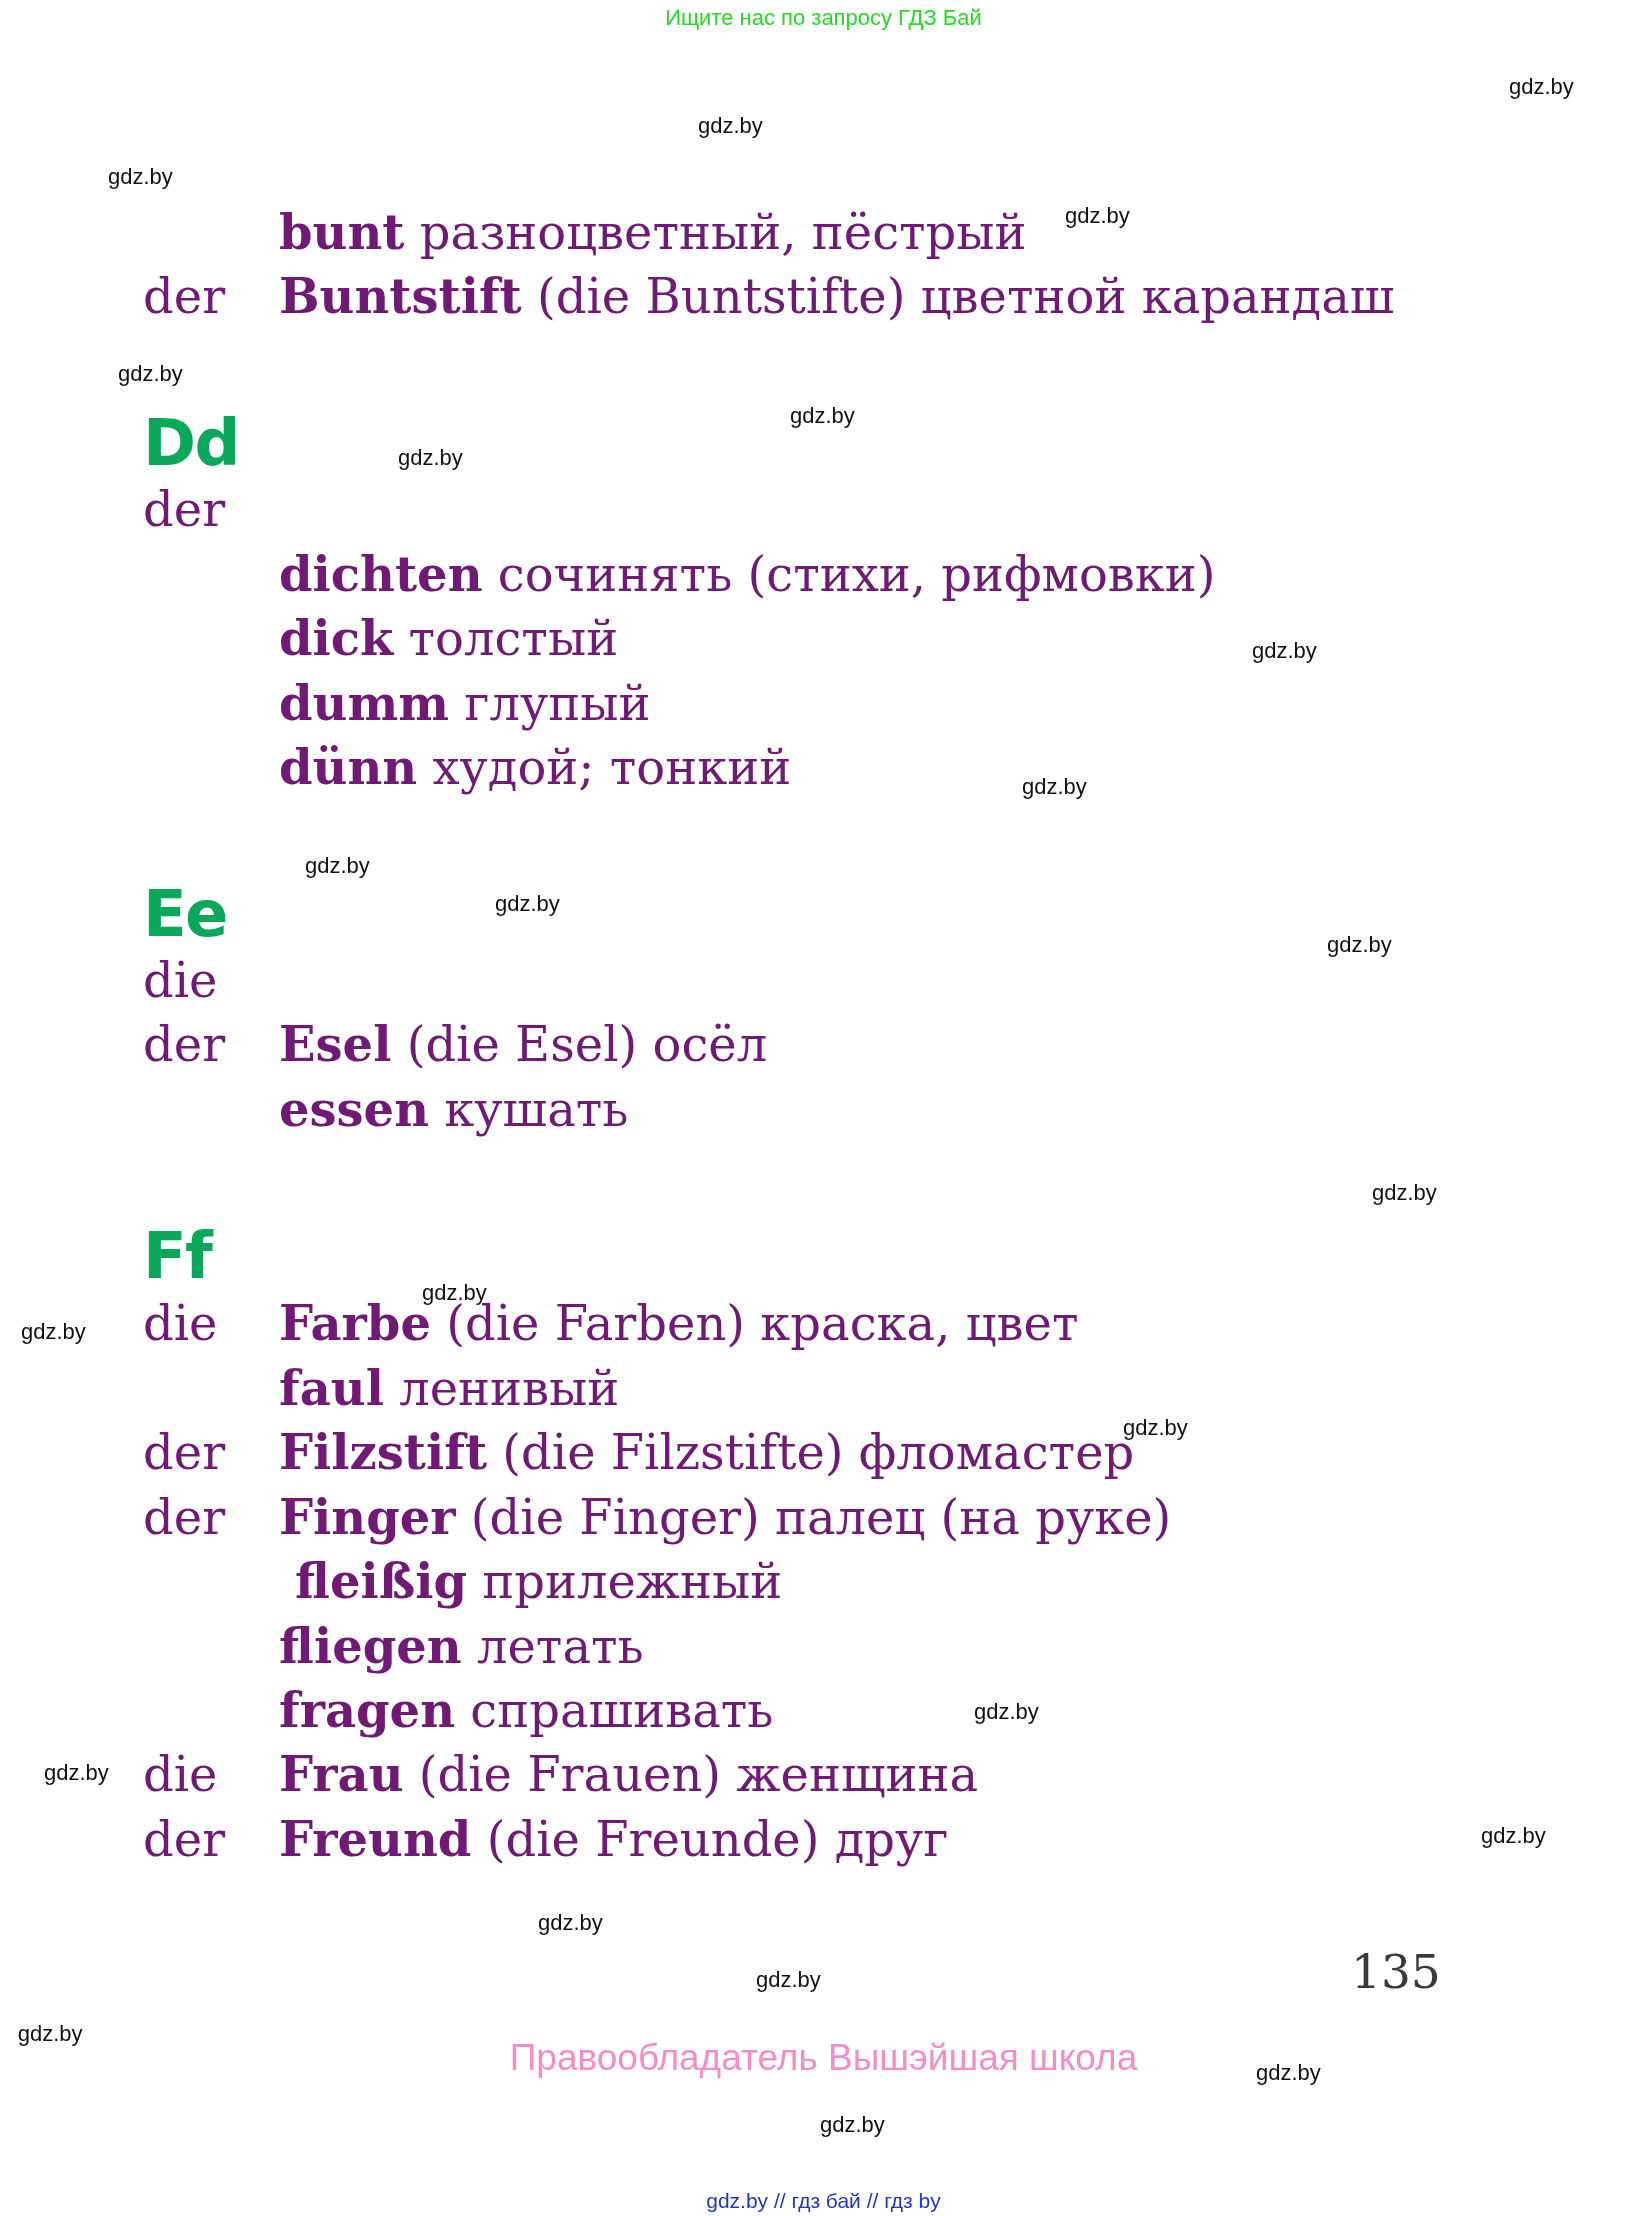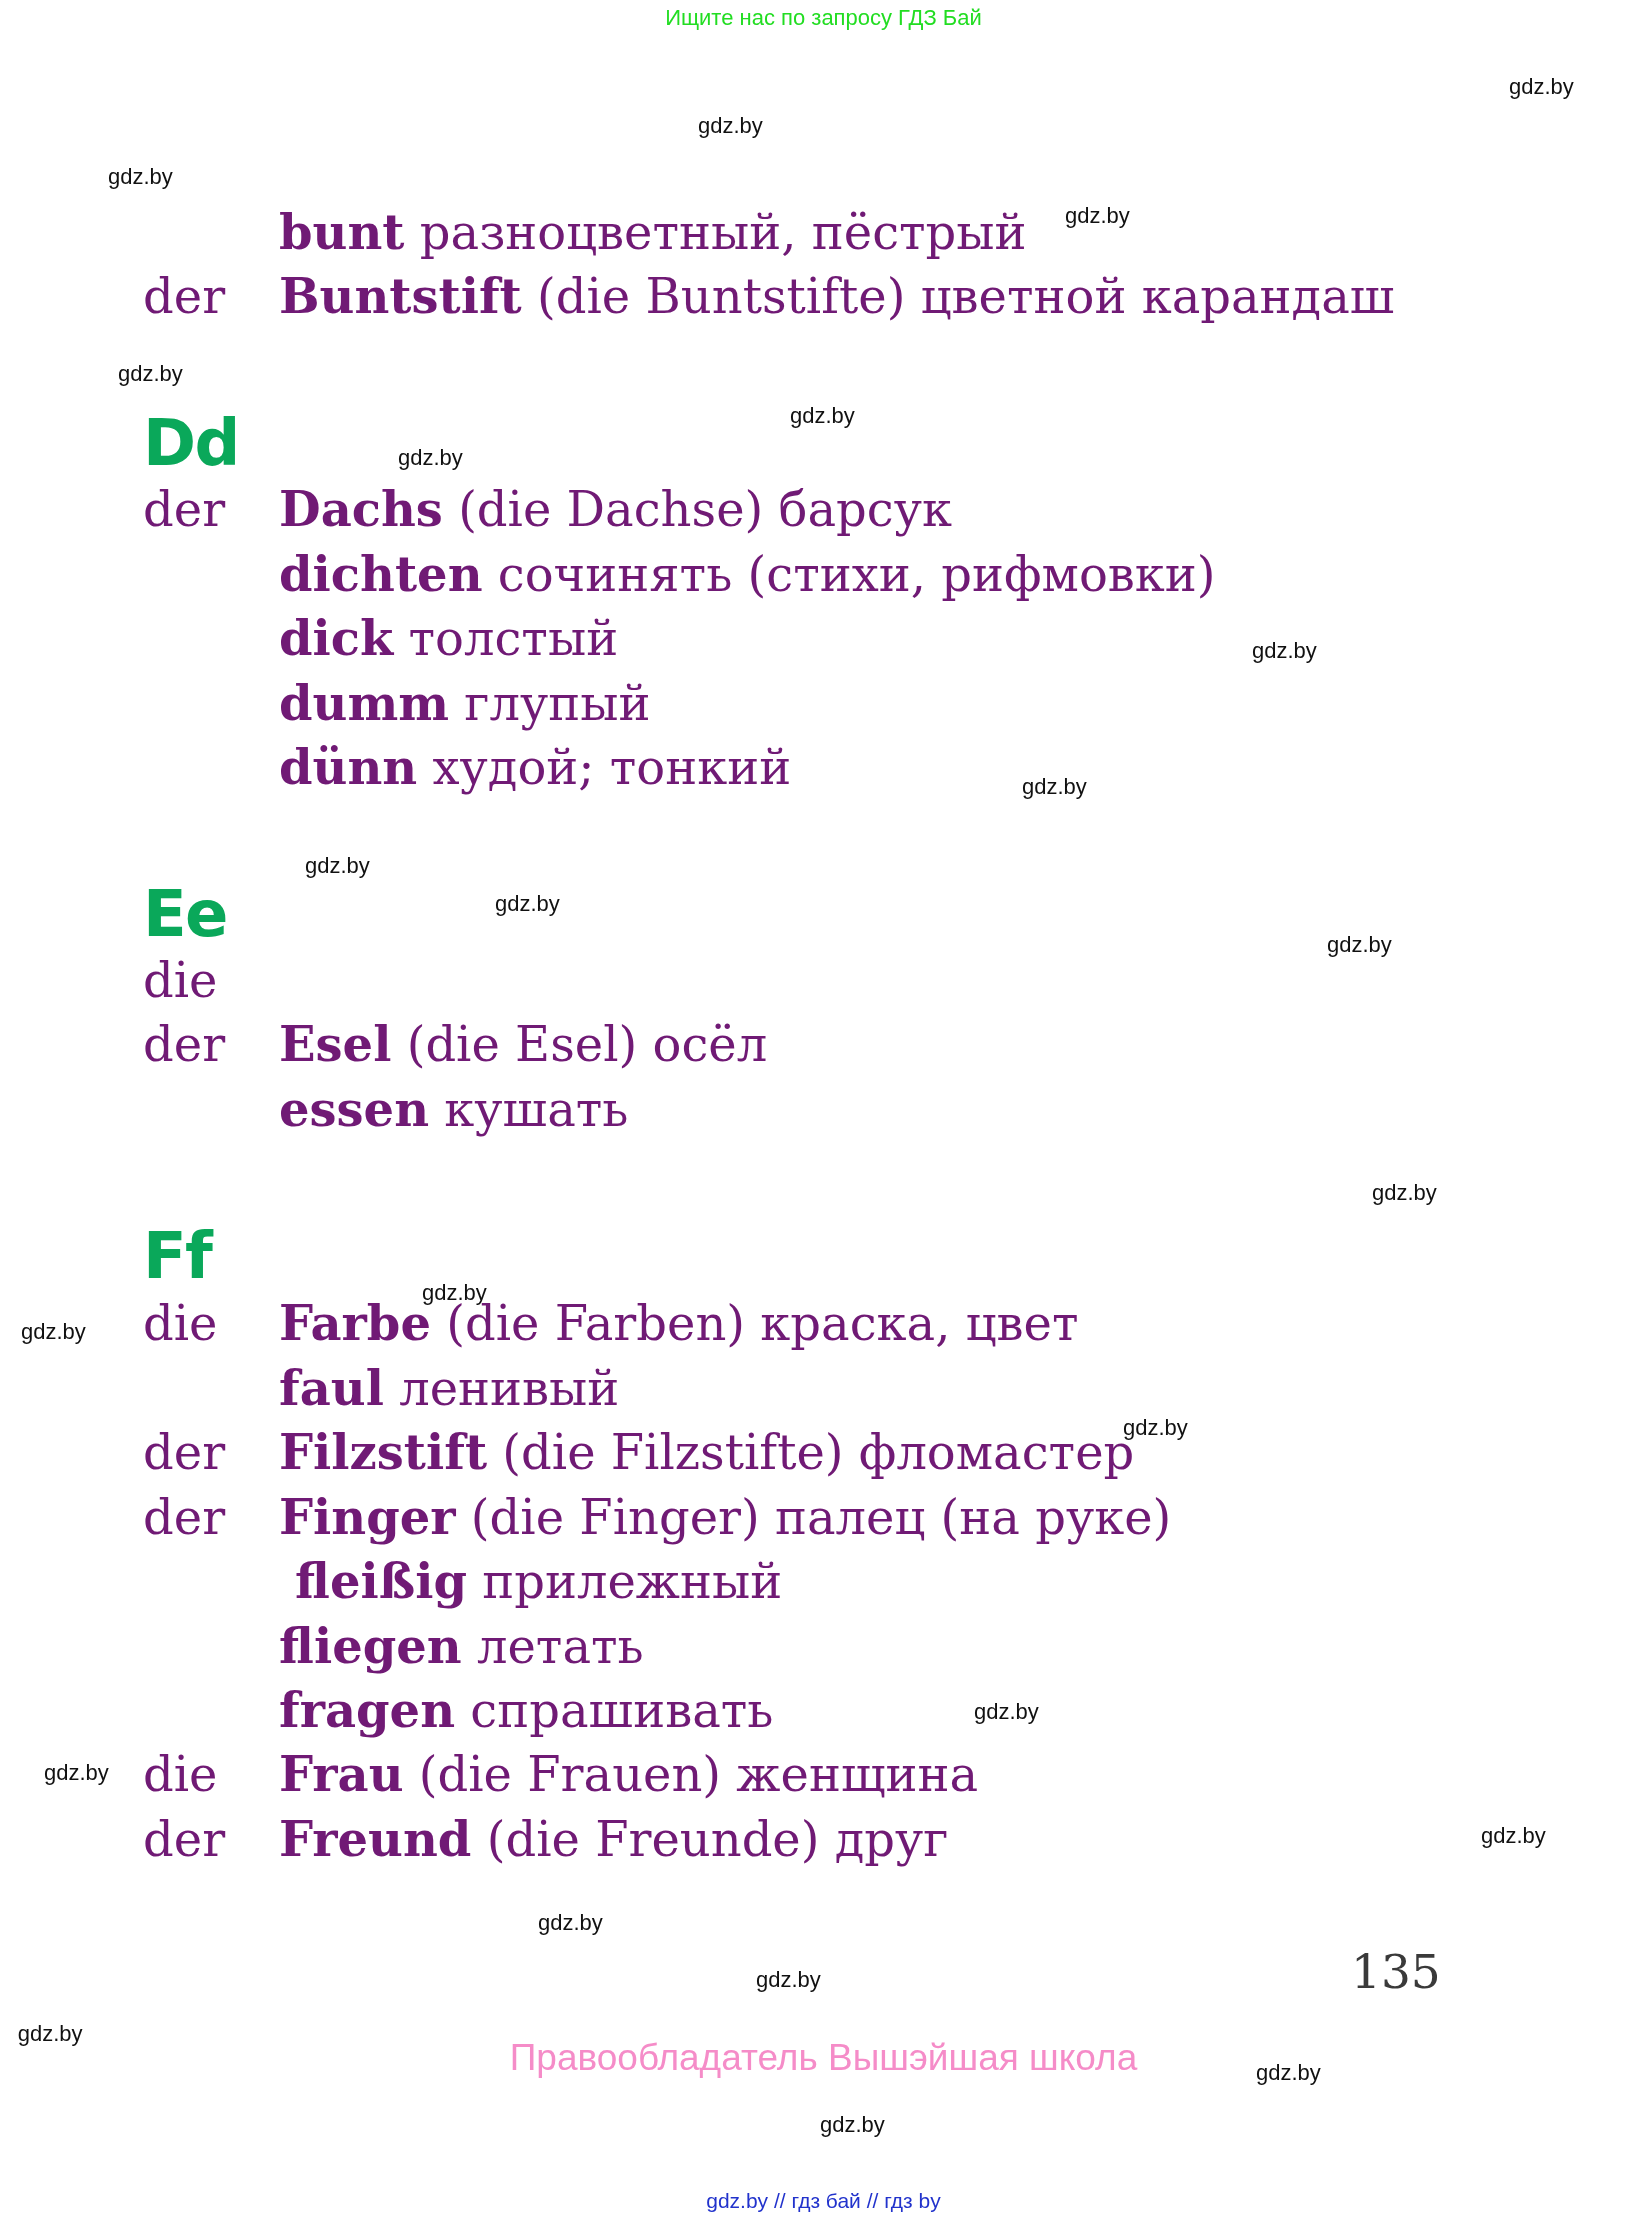--- a/index.html
+++ b/index.html
@@ -53,21 +53,20 @@
       <span class="art"></span>
       <span class="entry"><span class="word">bunt</span><span class="rest" style="white-space: pre;"> разноцветный, пёстрый</span></span>
     </div>
     <div class="abs row" style="top: 264px; width: 1647px;">
       <span class="art">der</span>
       <span class="entry"><span class="word">Buntstift</span><span class="rest" style="white-space: pre;"> (die Buntstifte) цветной карандаш</span></span>
     </div>
     <div class="abs letter" style="left: 143px; top: 406px;">Dd</div>
     <div class="abs row" style="top: 477px; width: 1647px;">
       <span class="art">der</span>
-      <span class="entry"><span class="word">Dachs</span><span class="rest" style="white-space: pre;"> (die Dachse) барсук</span></span>
     </div>
     <div class="abs row" style="top: 542px; width: 1647px;">
       <span class="art"></span>
       <span class="entry"><span class="word">dichten</span><span class="rest" style="white-space: pre;"> сочинять (стихи, рифмовки)</span></span>
     </div>
     <div class="abs row" style="top: 606px; width: 1647px;">
       <span class="art"></span>
       <span class="entry"><span class="word">dick</span><span class="rest" style="white-space: pre;"> толстый</span></span>
     </div>
     <div class="abs row" style="top: 671px; width: 1647px;">

